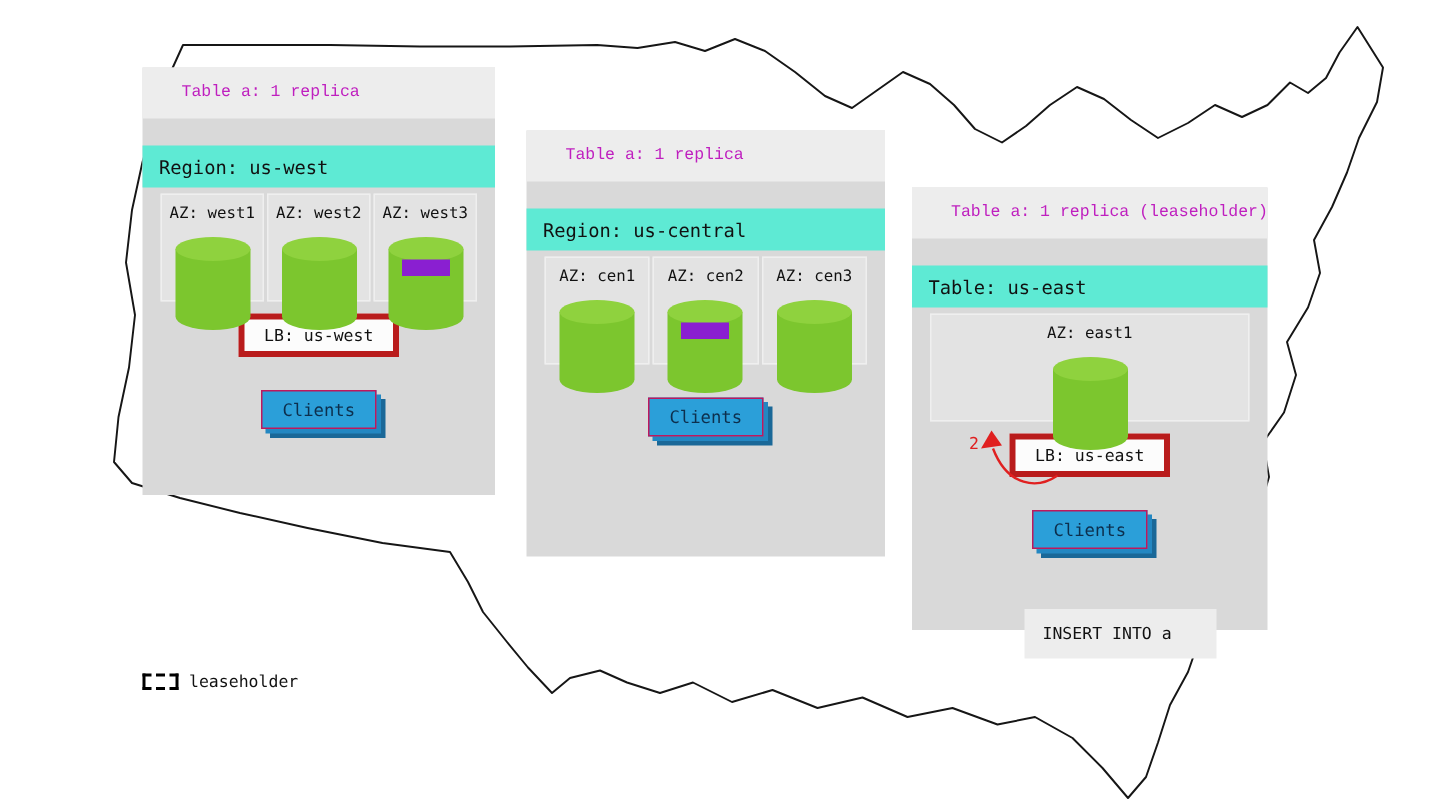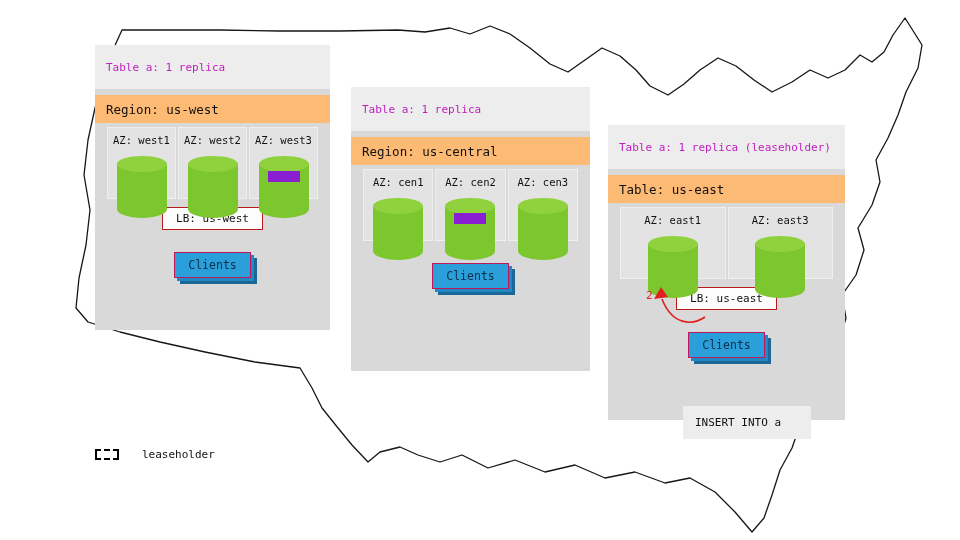--- a/index.html
+++ b/index.html
@@ -6,26 +6,26 @@
   html, body { width: 960px; height: 540px; }
   body {
     position: relative; overflow: hidden; background: #ffffff;
     font-family: "DejaVu Sans Mono", "Liberation Mono", monospace; color: #111;
   }
 
   #map { position: absolute; left: 0; top: 0; z-index: 0; }
 
   .panel { position: absolute; z-index: 1; background: #d9d9d9; }
   .panel-header {
-    height: 44px; background: #ededed; display: flex; align-items: center;
-    padding: 0 11px; font-size: 11px; color: #bf1fbf; white-space: nowrap;
+    height: 34px; background: #ededed; display: flex; align-items: center;
+    padding: 0 26px; font-size: 11px; color: #bf1fbf; white-space: nowrap; font-family: Liberation Mono, monospace;
   }
   .region-bar {
-    height: 28px; background: #fdba74; display: flex; align-items: center;
-    padding: 0 11px; font-size: 12.5px; margin-top: 6px;
+    height: 28px; background: #5eead4; display: flex; align-items: center;
+    padding: 0 11px; font-size: 12.5px; margin-top: 18px;
   }
   .az-row { display: flex; gap: 2px; margin: 4px 12px 0; }
   .az-cell { flex: 1; height: 72px; background: #e3e3e3; border: 1px solid #efefef; padding-top: 6px; text-align: center; }
   .az-label { font-size: 10.5px; height: 14px; white-space: nowrap; }
 
   .cyl { position: relative; width: 50px; height: 62px; margin: 8px auto 0; }
   .cyl::before {
     content: ""; position: absolute; left: 0; top: 8px; width: 50px; height: 54px;
     background: #7cc62e; border-radius: 0 0 25px 25px / 0 0 9px 9px;
   }
@@ -34,35 +34,35 @@
     background: #8fd23e; border-radius: 50%;
   }
   .replica-marker {
     position: absolute; z-index: 2; top: 15px; left: 50%; transform: translateX(-50%);
     width: 32px; height: 11px; background: #8a1fd1;
   }
   .replica-marker.leaseholder { width: 36px; height: 13px; border: 2px dashed #000; }
 
   .lb-box {
     width: max-content; margin: 8px auto 16px; background: #fcfcfc;
-    border: 1px solid #b91c1c; font-size: 11px; padding: 4px 13px; white-space: nowrap;
+    border: 4px solid #b91c1c; font-size: 11px; padding: 4px 13px; white-space: nowrap;
   }
   .clients-row { text-align: center; margin-top: 22px; }
   .clients-btn {
     font-family: inherit; font-size: 11.5px; color: #0d2f4d; background: #2b9fd9;
     border: 1px solid #be185d; padding: 5px 13px; cursor: pointer;
     box-shadow: 3px 3px 0 #2387c2, 6px 6px 0 #1a6898;
   }
 
   .arrow-layer { position: absolute; inset: 0; z-index: 3; pointer-events: none; }
   .step-label { position: absolute; z-index: 4; color: #e02020; font-size: 11px; }
 
   .query-box { position: absolute; z-index: 3; background: #ededed; font-size: 11px; line-height: 1.55; padding: 8px 12px; width: 128px; }
 
-  .legend { position: absolute; z-index: 2; display: flex; align-items: center; gap: 23px; font-size: 11px; }
+  .legend { position: absolute; z-index: 2; display: flex; align-items: center; gap: 7px; font-size: 11px; }
   .legend-swatch { width: 24px; height: 11px; border: 2px dashed #000; background: #fff; }
 </style>
 </head>
 <body>
 
 <svg id="map" width="960" height="540" viewBox="0 0 960 540">
   <path d="M122,30 L112,52 L104,78 L95,108 L88,140 L84,175 L90,210 L86,245 L79,278 L76,308 L88,322 L120,332 L160,342 L205,352 L255,362 L300,368 L312,388 L322,408 L338,428 L352,445 L368,462 L380,452 L400,447 L418,455 L440,462 L462,455 L488,468 L515,460 L545,472 L575,465 L605,478 L635,472 L665,483 L690,478 L715,492 L735,512 L752,532 L764,518 L772,495 L780,470 L792,448 L800,425 L812,398 L826,372 L838,345 L846,318 L842,295 L856,275 L864,250 L858,228 L872,205 L880,182 L876,160 L888,138 L898,115 L906,92 L918,68 L922,45 L905,18 L893,35 L884,52 L872,62 L860,55 L845,70 L828,78 L810,70 L792,82 L772,92 L754,80 L736,66 L718,58 L700,70 L684,84 L668,95 L650,86 L636,70 L620,56 L602,48 L585,60 L568,72 L550,64 L530,48 L510,34 L490,26 L470,34 L450,28 L425,32 L398,30 L340,31 L280,31 L220,30 Z" fill="#ffffff" stroke="#161616" stroke-width="1.3" stroke-linejoin="round"></path>
 </svg>
 
 <section class="panel" style="left:95px; top:45px; width:235px; height:285px">
@@ -129,24 +129,20 @@
     <span>Table a: 1 replica (leaseholder)</span>
   </div>
   <div class="region-bar">
     <span>Table: us-east</span>
   </div>
   <div class="az-row">
     <div class="az-cell">
       <div class="az-label">AZ: east1</div>
       <div class="cyl"></div>
     </div>
-    <div class="az-cell">
-      <div class="az-label">AZ: east3</div>
-      <div class="cyl"></div>
-    </div>
   </div>
   <div class="lb-box">
     <span>LB: us-east</span>
   </div>
   <div class="clients-row">
     <button class="clients-btn">Clients</button>
   </div>
 
   <svg class="arrow-layer" width="237" height="295" viewBox="0 0 237 295">
     <path d="M 97,192 C 84,201 64,200 54,174" fill="none" stroke="#e02020" stroke-width="1.6"></path>

